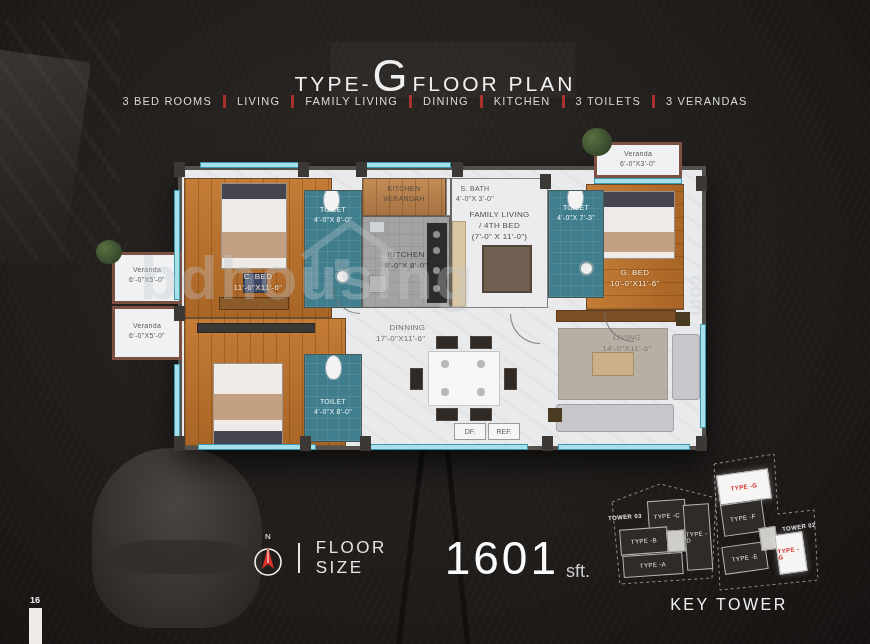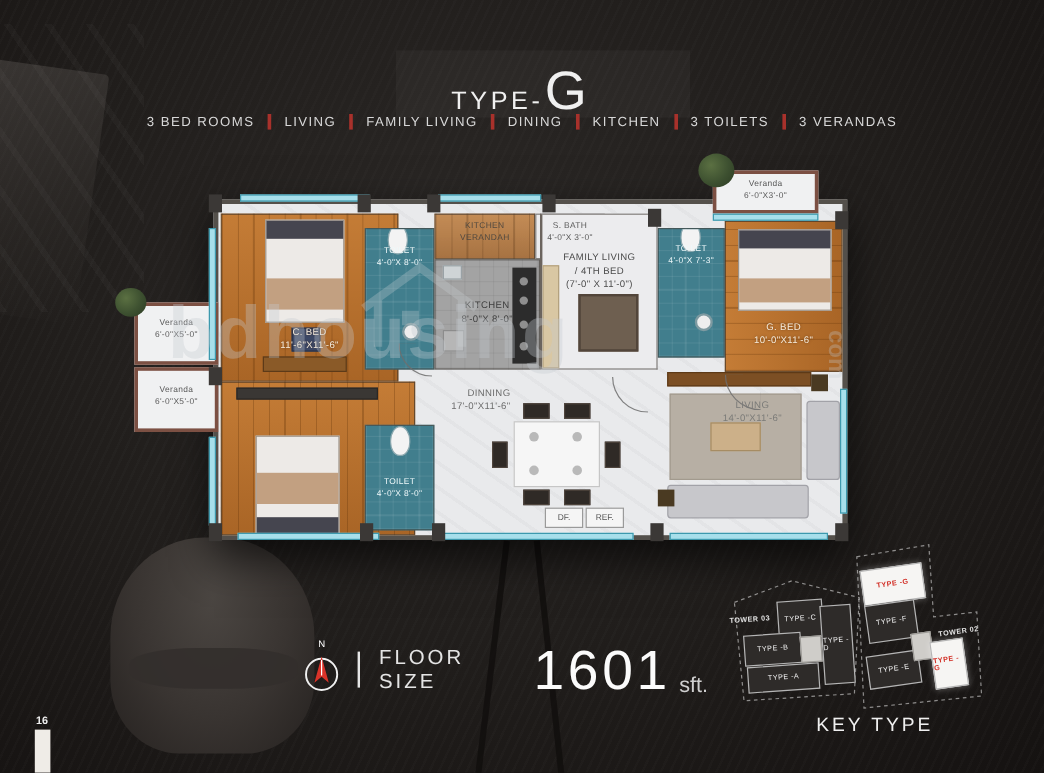--- a/index.html
+++ b/index.html
@@ -24,21 +24,21 @@
   .leg2 { left:455px; top:450px; transform:rotate(-6deg); }
 
   
   .title-panel { position:absolute; left:330px; top:42px; width:245px; height:56px;
           background:rgba(255,255,255,.035); }
   .title { position:absolute; left:0; top:50px; width:870px; display:flex; justify-content:center;
           align-items:baseline; color:#f0f0f0; }
   .title .pre, .title .suf { font-size:21px; letter-spacing:3px; font-weight:400; }
   .title .big { font-size:45px; letter-spacing:1px; font-weight:400; margin:0 4px 0 1px; }
   .features { position:absolute; left:0; top:95px; width:870px; display:flex; justify-content:center;
-          align-items:center; gap:11px; color:#d8d8d8; font-size:11px; letter-spacing:1.2px; }
+          align-items:flex-start; gap:11px; color:#d8d8d8; font-size:11px; letter-spacing:1.2px; }
   .feat-sep { width:3px; height:13px; background:#a8312b; display:inline-block; }
 
   
   #plan { position:absolute; left:110px; top:138px; width:614px; height:318px; }
   .plan-body { position:absolute; left:68px; top:28px; width:528px; height:284px;
           background:
             repeating-linear-gradient(35deg, rgba(120,120,125,.05) 0 3px, transparent 3px 17px),
             #e9eaec;
           border:4px solid #54504b; box-shadow:0 14px 34px rgba(0,0,0,.65); }
   .room { position:absolute; border:1px solid rgba(62,56,50,.6); overflow:hidden; }
@@ -134,20 +134,21 @@
   <div class="shelf-streaks"></div>
   <div class="chair-sil"></div>
   <div class="chair-seat"></div>
   <div class="easel-leg leg1"></div>
   <div class="easel-leg leg2"></div>
 
   <div class="title-panel"></div>
   <div class="title">
     <span class="pre">TYPE-</span>
     <span class="big">G</span>
+    <span class="suf">FLOOR PLAN</span>
   </div>
   <div class="features">
     <span>3 BED ROOMS</span>
     <span class="feat-sep"></span>
     <span>LIVING</span>
     <span class="feat-sep"></span>
     <span>FAMILY LIVING</span>
     <span class="feat-sep"></span>
     <span>DINING</span>
     <span class="feat-sep"></span>
@@ -192,21 +193,21 @@
         <span>11'-6"X11'-6"</span>
       </div>
     </div>
     <div class="room wood-v" style="left:74px; top:180px; width:162px; height:128px;">
       <div class="furn" style="left:12px; top:4px; width:118px; height:10px; background:#3a3734; border:1px solid #2a2725;"></div>
       <div class="bed" style="left:28px; top:44px; width:70px; height:84px;">
         <div class="blanket" style="top:30px;"></div>
         <div class="pillow" style="bottom:0;"></div>
       </div>
     </div>
-    <div class="room wood-h" style="left:494px; top:46px; width:98px; height:126px;">
+    <div class="room wood-h" style="left:476px; top:46px; width:98px; height:126px;">
       <div class="bed" style="left:10px; top:6px; width:78px; height:68px;">
         <div class="pillow" style="top:0;"></div>
         <div class="blanket" style="top:40px; height:20px;"></div>
       </div>
       <div class="rlabel on-wood" style="top:82px;">
         <span>G. BED</span>
         <span>10'-0"X11'-6"</span>
       </div>
     </div>
 
@@ -391,15 +392,15 @@
     <div class="unit unit-dark t2" style="left:124px; top:54px; width:42px; height:32px;">
       <span>TYPE -F</span>
     </div>
     <div class="unit unit-dark t2" style="left:125px; top:96px; width:44px; height:28px;">
       <span>TYPE -E</span>
     </div>
     <div class="unit unit-core t2" style="left:162px; top:79px; width:17px; height:23px;"></div>
     <div class="unit unit-hl t2" style="left:179px; top:85px; width:28px; height:40px;">
       <span>TYPE -G</span>
     </div>
-    <div class="kp-title">KEY TYPE</div>
+    <div class="kp-title">KEY TOWER</div>
   </div>
 </div>
 
 </body></html>

